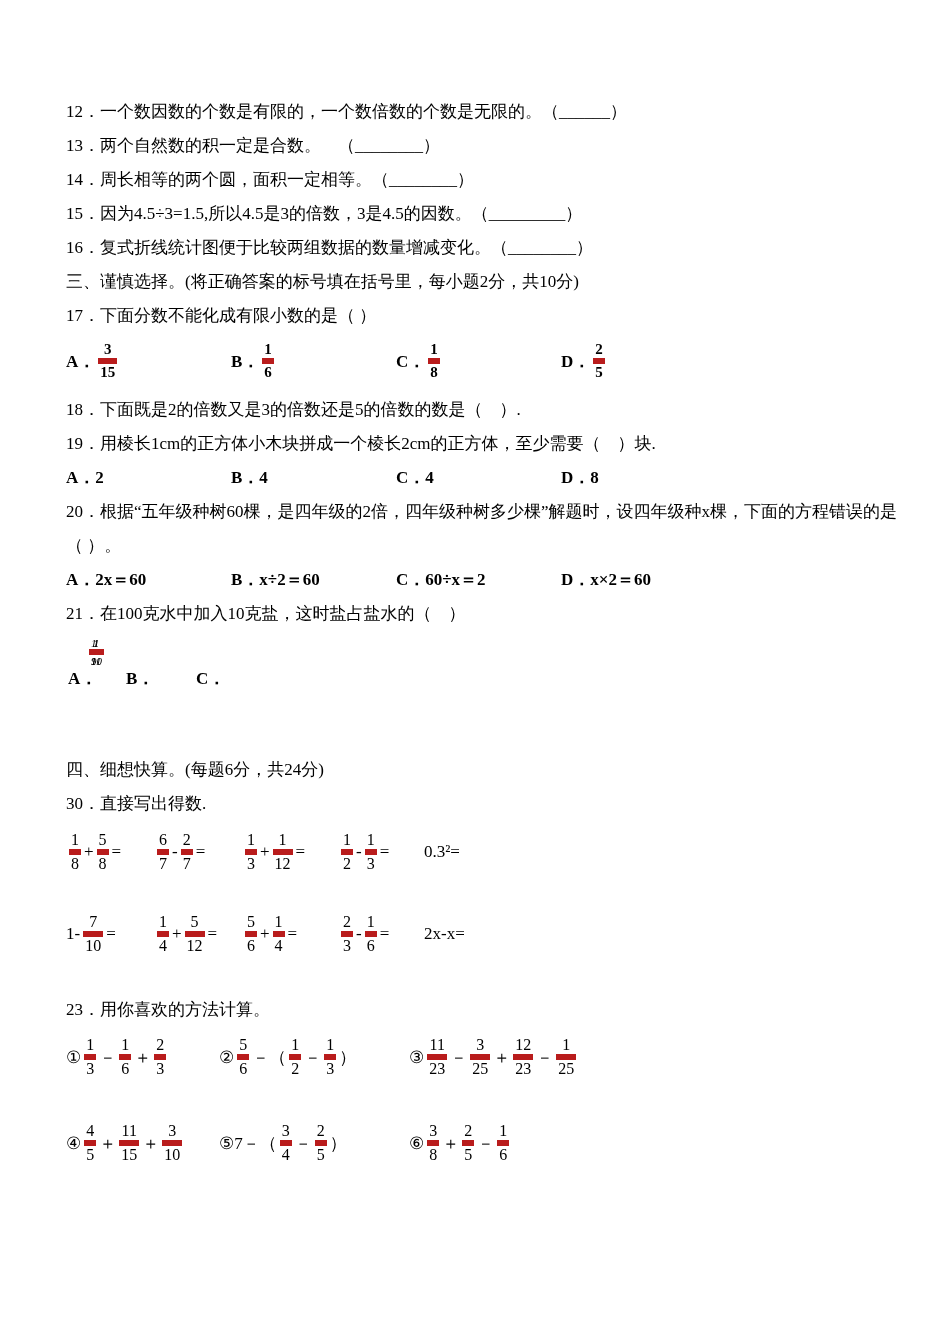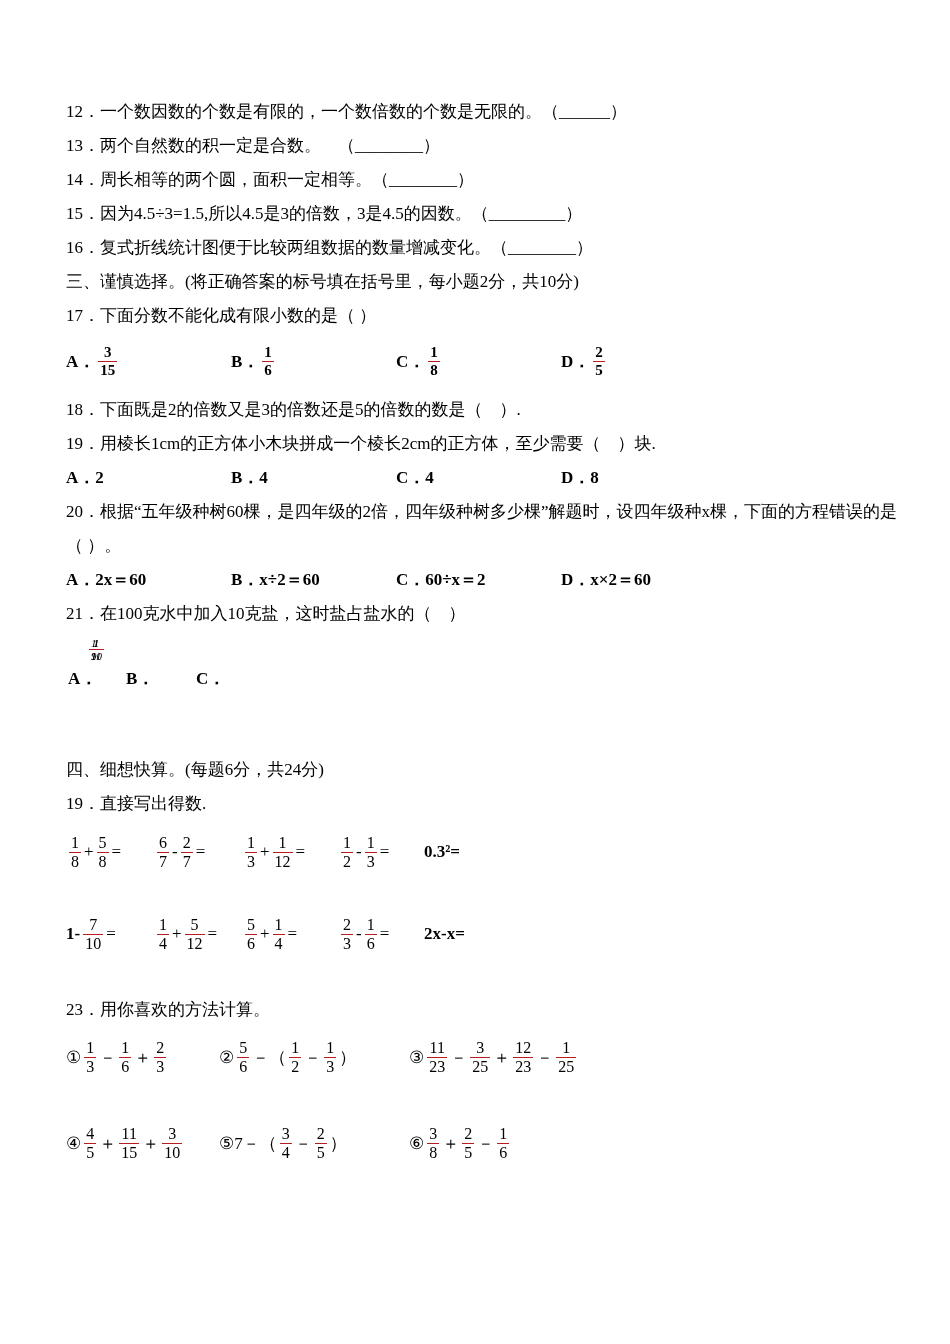--- a/index.html
+++ b/index.html
@@ -10,32 +10,32 @@
     height: 1344px;
     background: #ffffff;
     color: #000000;
     font-family: "Liberation Serif", "DejaVu Serif", serif;
     font-size: 17px;
     padding: 95px 45px 0 66px;
     overflow: hidden;
   }
   p { margin: 0; }
   .line { line-height: 34px; }
-  .bold { font-weight: bold; }
+  .bold { font-weight: normal; }
 
   
   .opt-row { display: flex; line-height: 34px; font-weight: bold; }
   .opt-row .cell { width: 165px; }
   .opt-row.wide .cell { width: 220px; }
 
   
   .frac { display: inline-block; vertical-align: middle; text-align: center;
           line-height: 1.12; margin: 0 3px; font-size: 15px; }
   .frac .fn { display: block; padding: 0 2px; }
-  .frac .fd { display: block; border-top: 1px solid #b91c1c; padding: 0 2px; }
+  .frac .fd { display: block; border-top: 6px solid #b91c1c; padding: 0 2px; }
 
   
   .frac-row { display: flex; align-items: center; height: 44px;
               margin: 6px 0 10px; font-weight: bold; }
   .frac-row .cell { width: 165px; display: flex; align-items: center; }
 
   
   .q21-fracs { position: relative; height: 32px; margin-top: 4px; }
   .q21-fracs .frac { position: absolute; top: 2px; font-size: 11px; font-style: italic; margin: 0; }
   .q21-fracs .frac:nth-child(1) { left: 23px; }
@@ -142,21 +142,21 @@
         </span></span>
   </div>
   <div class="q21-labels">
     <span>A．</span>
     <span>B．</span>
     <span>C．</span>
   </div>
 
   <p class="line">四、细想快算。(每题6分，共24分)</p>
 
-  <p class="line">19．直接写出得数.</p>
+  <p class="line">30．直接写出得数.</p>
   <div class="c22 mt8">
     <span class="cell">
         <span class="frac">
           <span class="fn">1</span>
           <span class="fd">8</span>
         </span>
         <span>+</span>
         <span class="frac">
           <span class="fn">5</span>
           <span class="fd">8</span>

